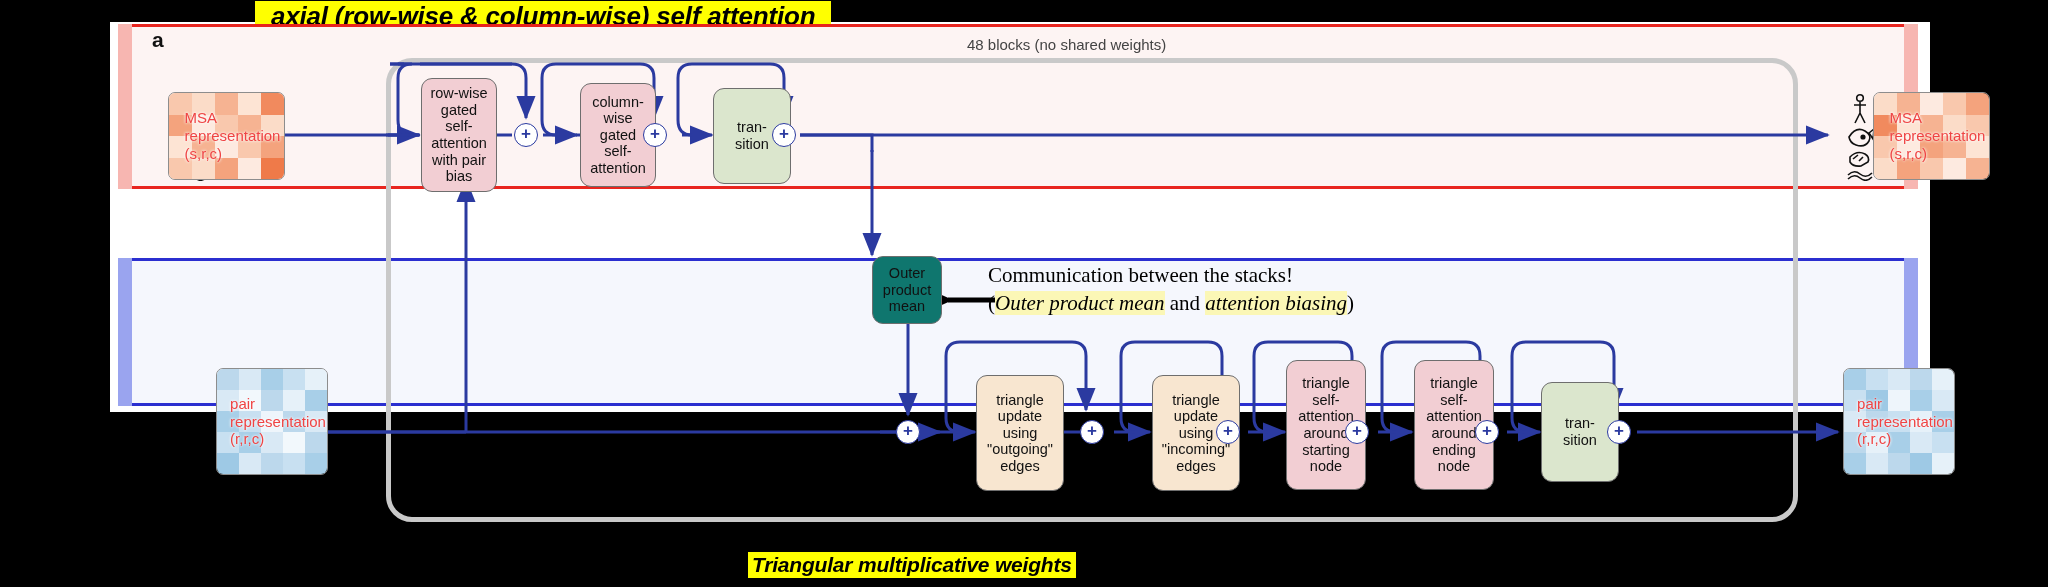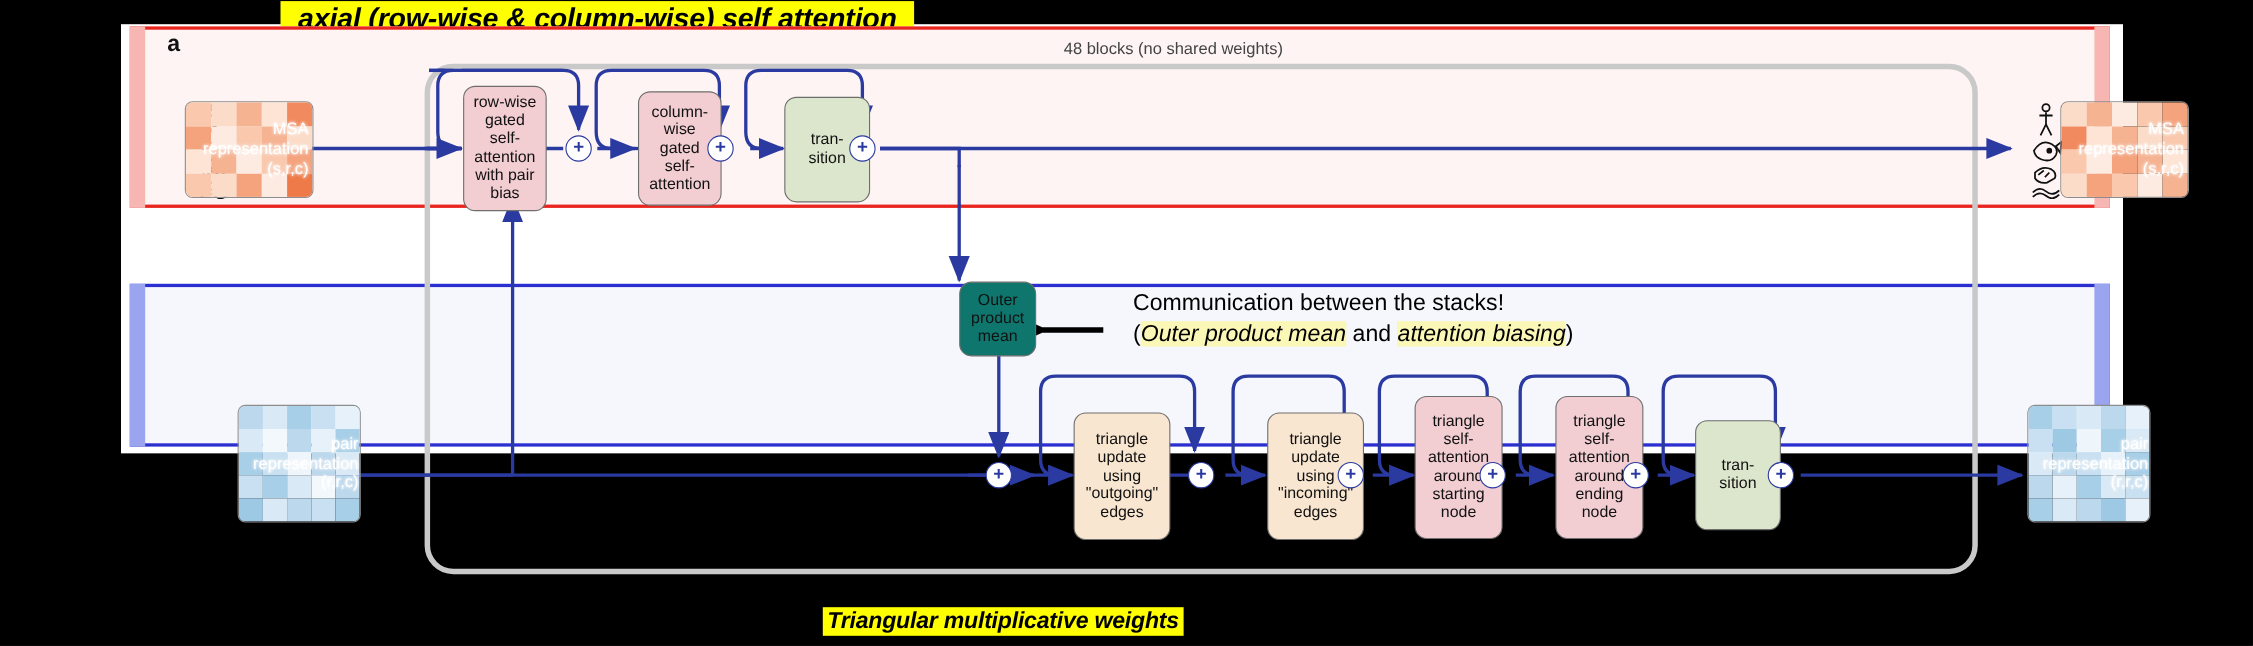--- a/index.html
+++ b/index.html
@@ -29,21 +29,21 @@
   .blocks-label{position:absolute;top:36px;left:961px;font-size:15px;color:#444;background:#fdf4f3;
                 padding:0 6px;white-space:nowrap;}
 
   
   .panel-letter{position:absolute;left:152px;top:28px;font-size:21px;font-weight:bold;color:#111;}
 
   
   .rep{position:absolute;border:1px solid #8d8d8d;border-radius:7px;overflow:hidden;
        display:flex;align-items:center;justify-content:center;}
   .rep .grid{position:absolute;inset:0;display:grid;}
-  .rep .txt{position:relative;z-index:2;text-align:right;font-size:15px;color:#ffffff;line-height:1.18;
+  .rep .txt{position:relative;z-index:2;text-align:left;font-size:15px;color:#ef4444;line-height:1.18;
             text-shadow:0 0 3px rgba(255,255,255,.85),0 0 3px rgba(255,255,255,.85);margin-left:12px;}
 
   
   .proc{position:absolute;border:1.6px solid #6e6e6e;border-radius:11px;
         display:flex;align-items:center;justify-content:center;text-align:center;
         font-size:14.5px;color:#111;line-height:1.14;box-sizing:border-box;padding:2px;}
   .proc.pink{background:#f2ced3;}
   .proc.green{background:#dbe6cd;}
   .proc.cream{background:#f8e6d0;}
   .proc.purple{background:#0f766e;}
@@ -260,21 +260,21 @@
       <span>MSA</span><br>
       <span>representation</span><br>
       <span>(s,r,c)</span>
     </div>
   </div>
 
   <div class="proc purple" style="left:872px;top:256px;width:70px;height:68px;">
     <span>Outer<br>product<br>mean</span>
   </div>
 
-  <div class="comm" style="left:1030px;top:262px;">
+  <div class="comm" style="left:988px;top:262px;font-family:Liberation Serif, serif;">
     <div>Communication between the stacks!</div>
     <div>
       <span>(</span><span class="em">Outer product mean</span><span> and </span><span class="em">attention biasing</span><span>)</span>
     </div>
   </div>
 
   <div class="rep" style="left:216px;top:368px;width:110px;height:105px;">
     <div class="grid" style="grid-template-columns:repeat(5,1fr);grid-template-rows:repeat(5,1fr);">
       <i style="background: rgb(188, 216, 236); display: block;"></i>
         <i style="background: rgb(217, 233, 245); display: block;"></i>

